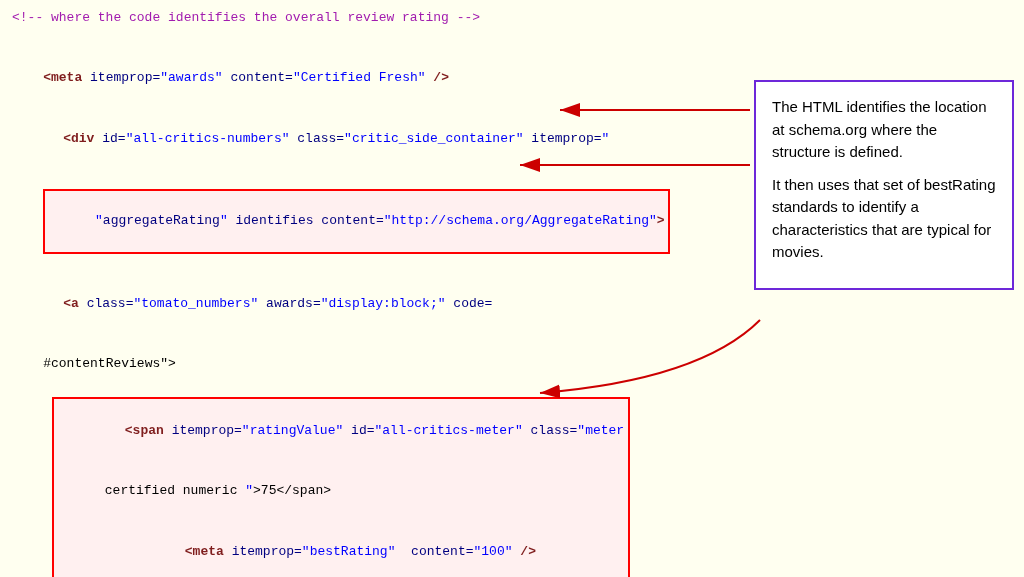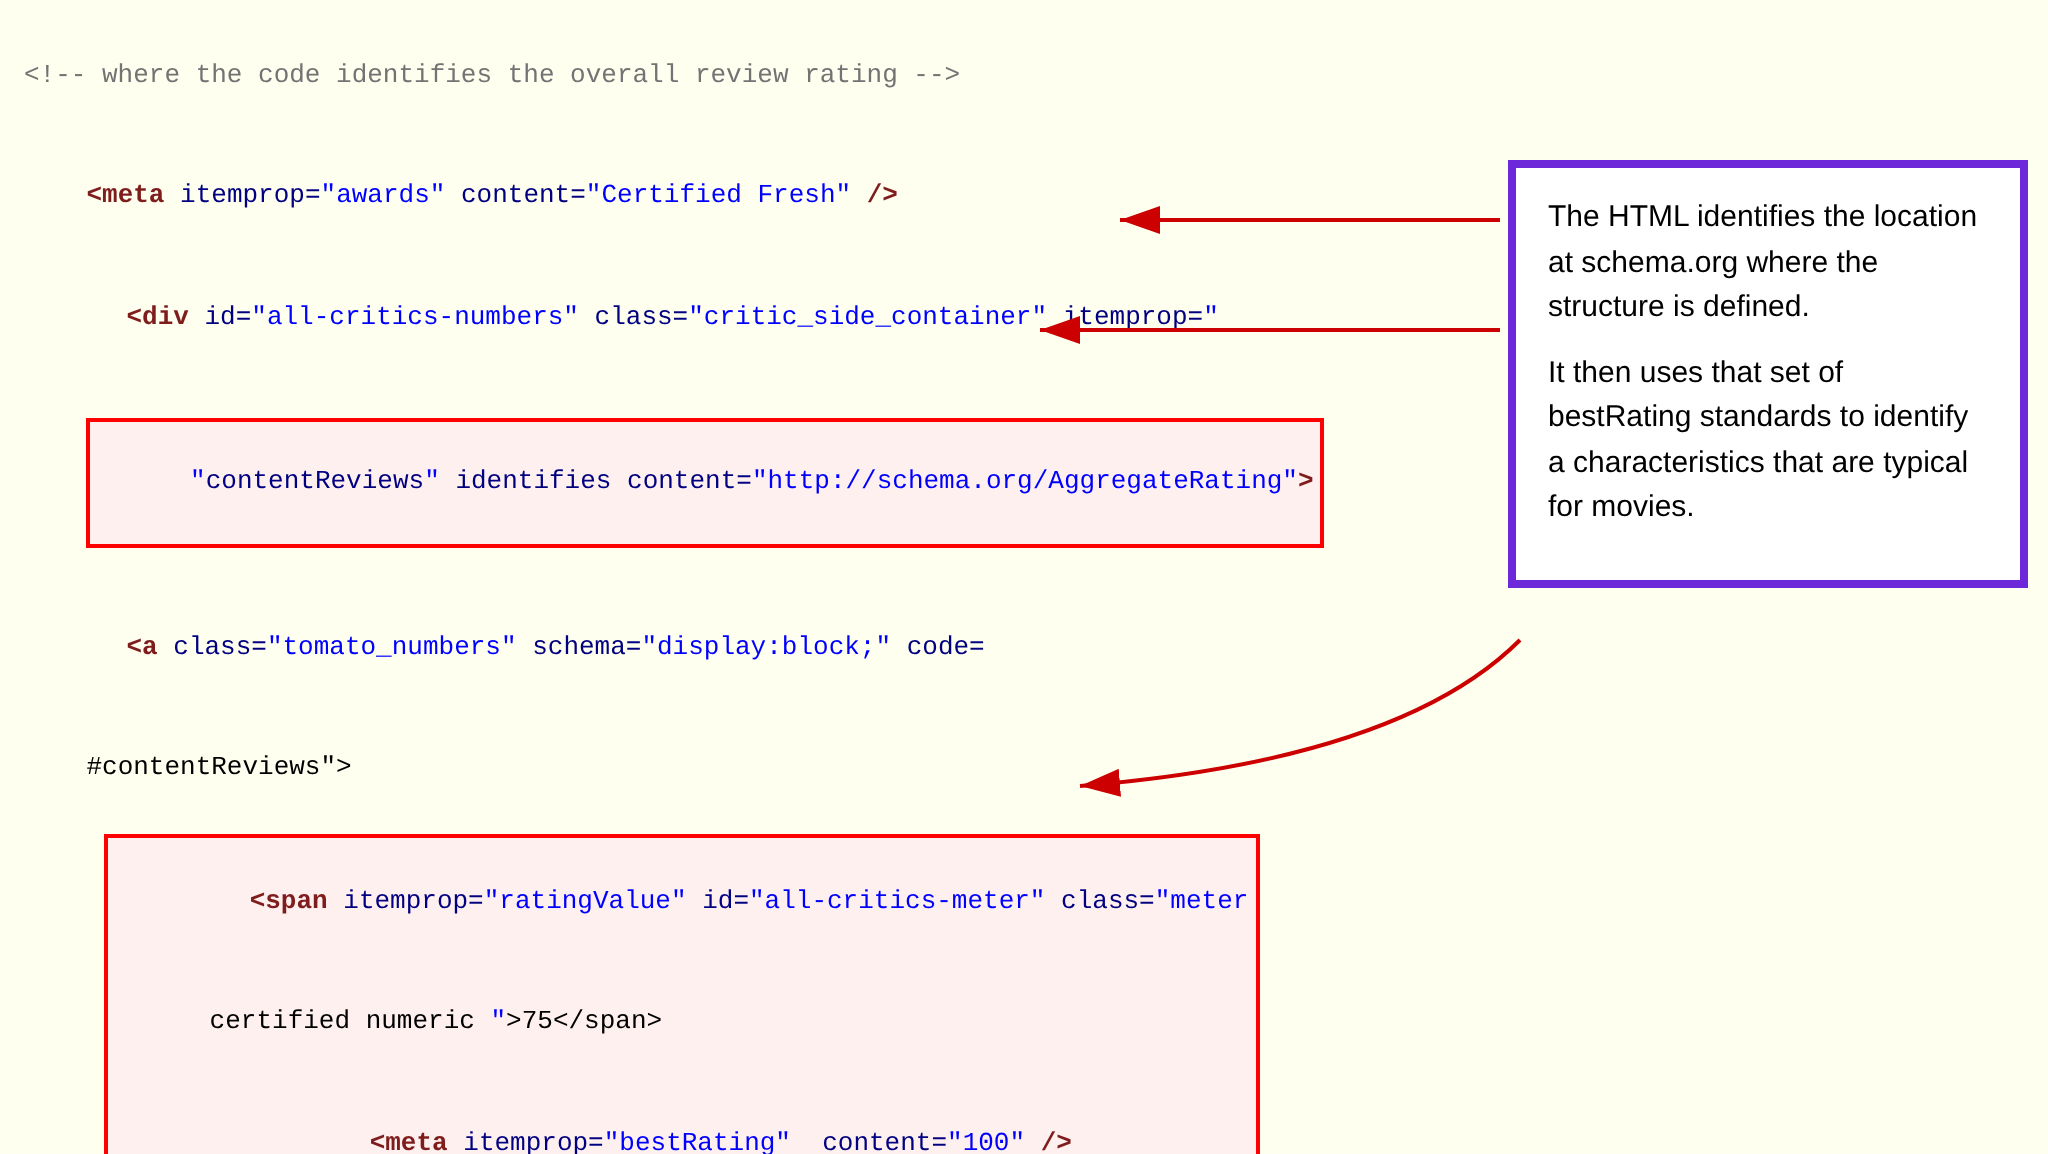--- a/index.html
+++ b/index.html
@@ -11,34 +11,34 @@
       min-height: 577px;
       position: relative;
       overflow: hidden;
     }
     .code-area {
       padding: 8px 12px;
       line-height: 1.55;
       color: #000;
       width: 680px;
     }
-    .comment { color: #737373; margin-top: 20px; }
+    .comment { color: #a21caf; }
     .tag { color: #7f1d1d; font-weight: bold; }
     .attr { color: #000080; }
     .attr-val { color: #0000ff; }
     .indent1 { margin-left: 20px; }
     .indent4 { margin-left: 80px; }
 
     .annotation-box {
       position: absolute;
       top: 80px;
       right: 10px;
       width: 260px;
       background: #fff;
-      border: 4px solid #6d28d9;
+      border: 2px solid #6d28d9;
       padding: 14px 16px;
       font-family: Arial, sans-serif;
       font-size: 15px;
       line-height: 1.5;
       color: #000;
     }
     .annotation-box p {
       margin-bottom: 10px;
     }
 
@@ -66,26 +66,26 @@
   <span class="line-block">
     <span class="tag">&lt;meta</span> <span class="attr">itemprop=</span><span class="attr-val">"awards"</span> <span class="attr">content=</span><span class="attr-val">"Certified Fresh"</span> <span class="tag">/&gt;</span>
   </span>
   <span class="line-block">
     <span class="indent1"></span><span class="tag">&lt;div</span> <span class="attr">id=</span><span class="attr-val">"all-critics-numbers"</span> <span class="attr">class=</span><span class="attr-val">"critic_side_container"</span> <span class="attr">itemprop=</span><span class="attr-val">"</span>
   </span>
 
   
   <span class="line-block">
     <span style="display:inline-block; border:2px solid red; padding:0 3px; background:#fff0f0;">
-      <span class="attr-val">"</span><span class="attr">contentReviews</span><span class="attr-val">"</span> <span class="attr">identifies</span> <span class="attr">content=</span><span class="attr-val">"http://schema.org/AggregateRating"</span><span class="tag">&gt;</span>
+      <span class="attr-val">"</span><span class="attr">aggregateRating</span><span class="attr-val">"</span> <span class="attr">identifies</span> <span class="attr">content=</span><span class="attr-val">"http://schema.org/AggregateRating"</span><span class="tag">&gt;</span>
     </span>
   </span>
 
   <span class="line-block">
-    <span class="indent1"></span><span class="tag">&lt;a</span> <span class="attr">class=</span><span class="attr-val">"tomato_numbers"</span> <span class="attr">schema=</span><span class="attr-val">"display:block;"</span> <span class="attr">code=</span>
+    <span class="indent1"></span><span class="tag">&lt;a</span> <span class="attr">class=</span><span class="attr-val">"tomato_numbers"</span> <span class="attr">awards=</span><span class="attr-val">"display:block;"</span> <span class="attr">code=</span>
   </span>
   <span class="line-block">
     <span>#contentReviews"&gt;</span>
   </span>
 
   
   <div style="border:2px solid red; display:inline-block; margin:2px 0 2px 40px; padding:2px 4px; background:#fff0f0;">
     <span class="line-block">
       <span class="indent1"></span><span class="tag">&lt;span</span> <span class="attr">itemprop=</span><span class="attr-val">"ratingValue"</span> <span class="attr">id=</span><span class="attr-val">"all-critics-meter"</span> <span class="attr">class=</span><span class="attr-val">"meter</span>
     </span>

